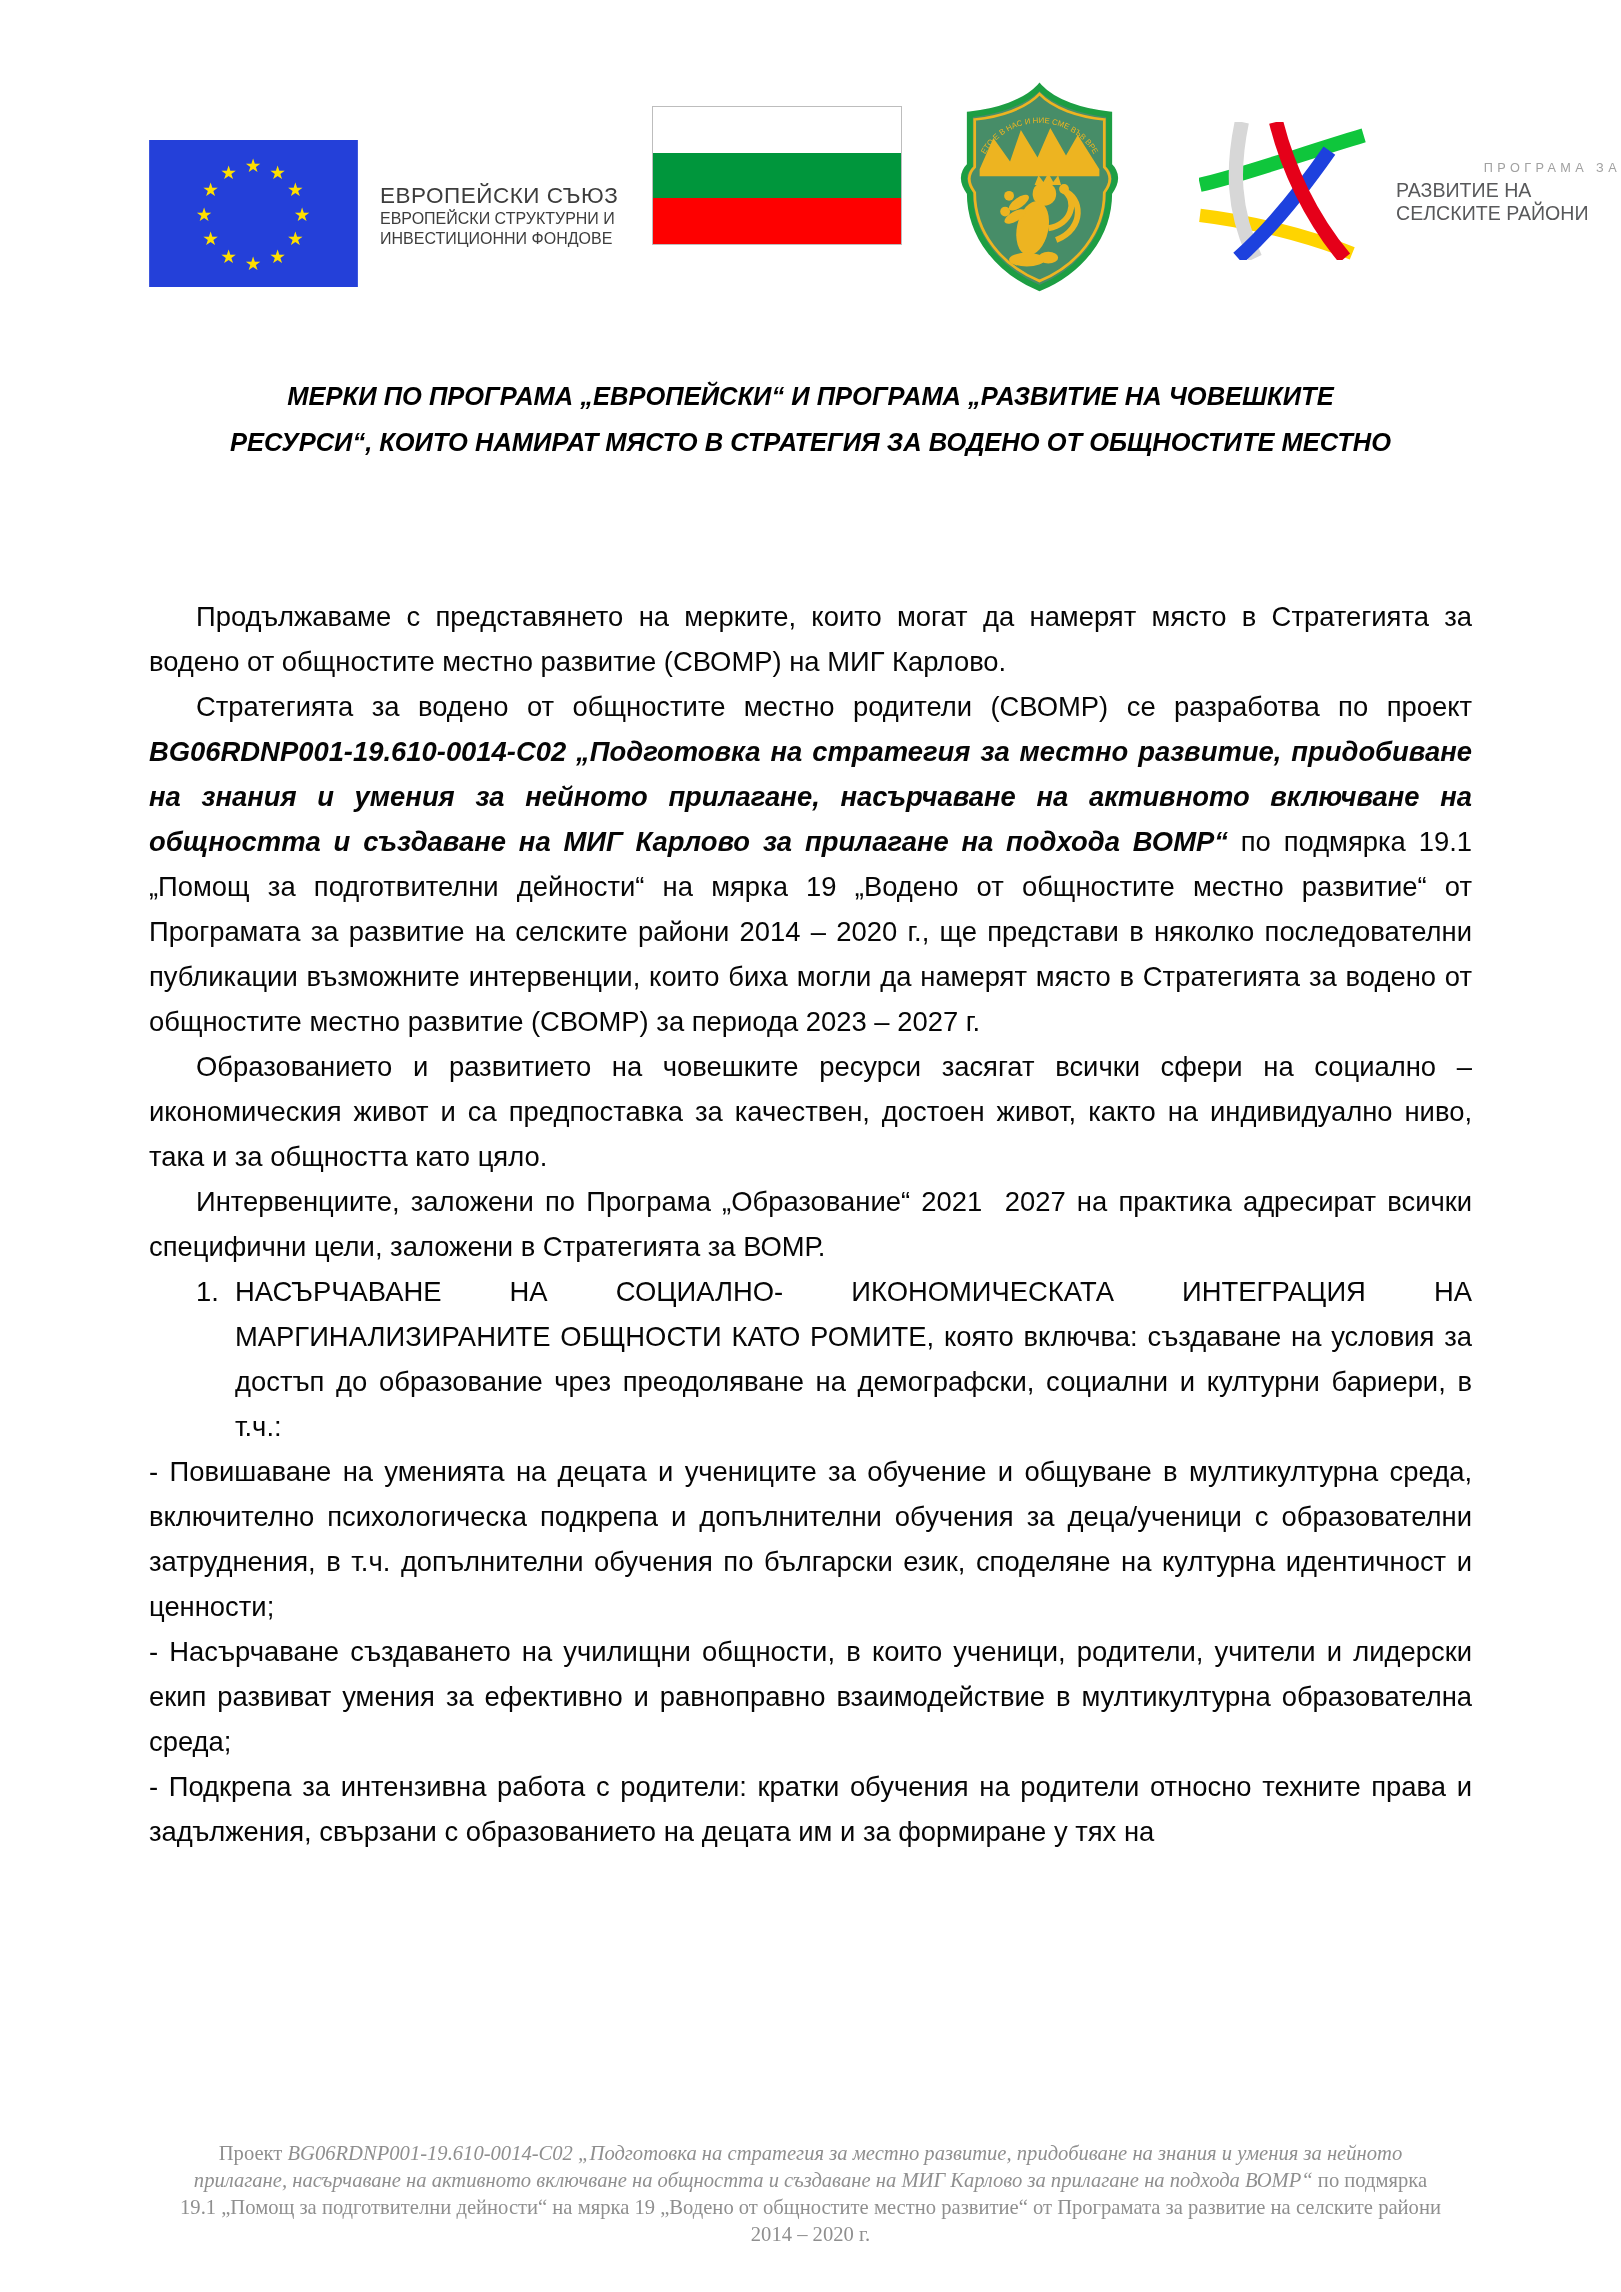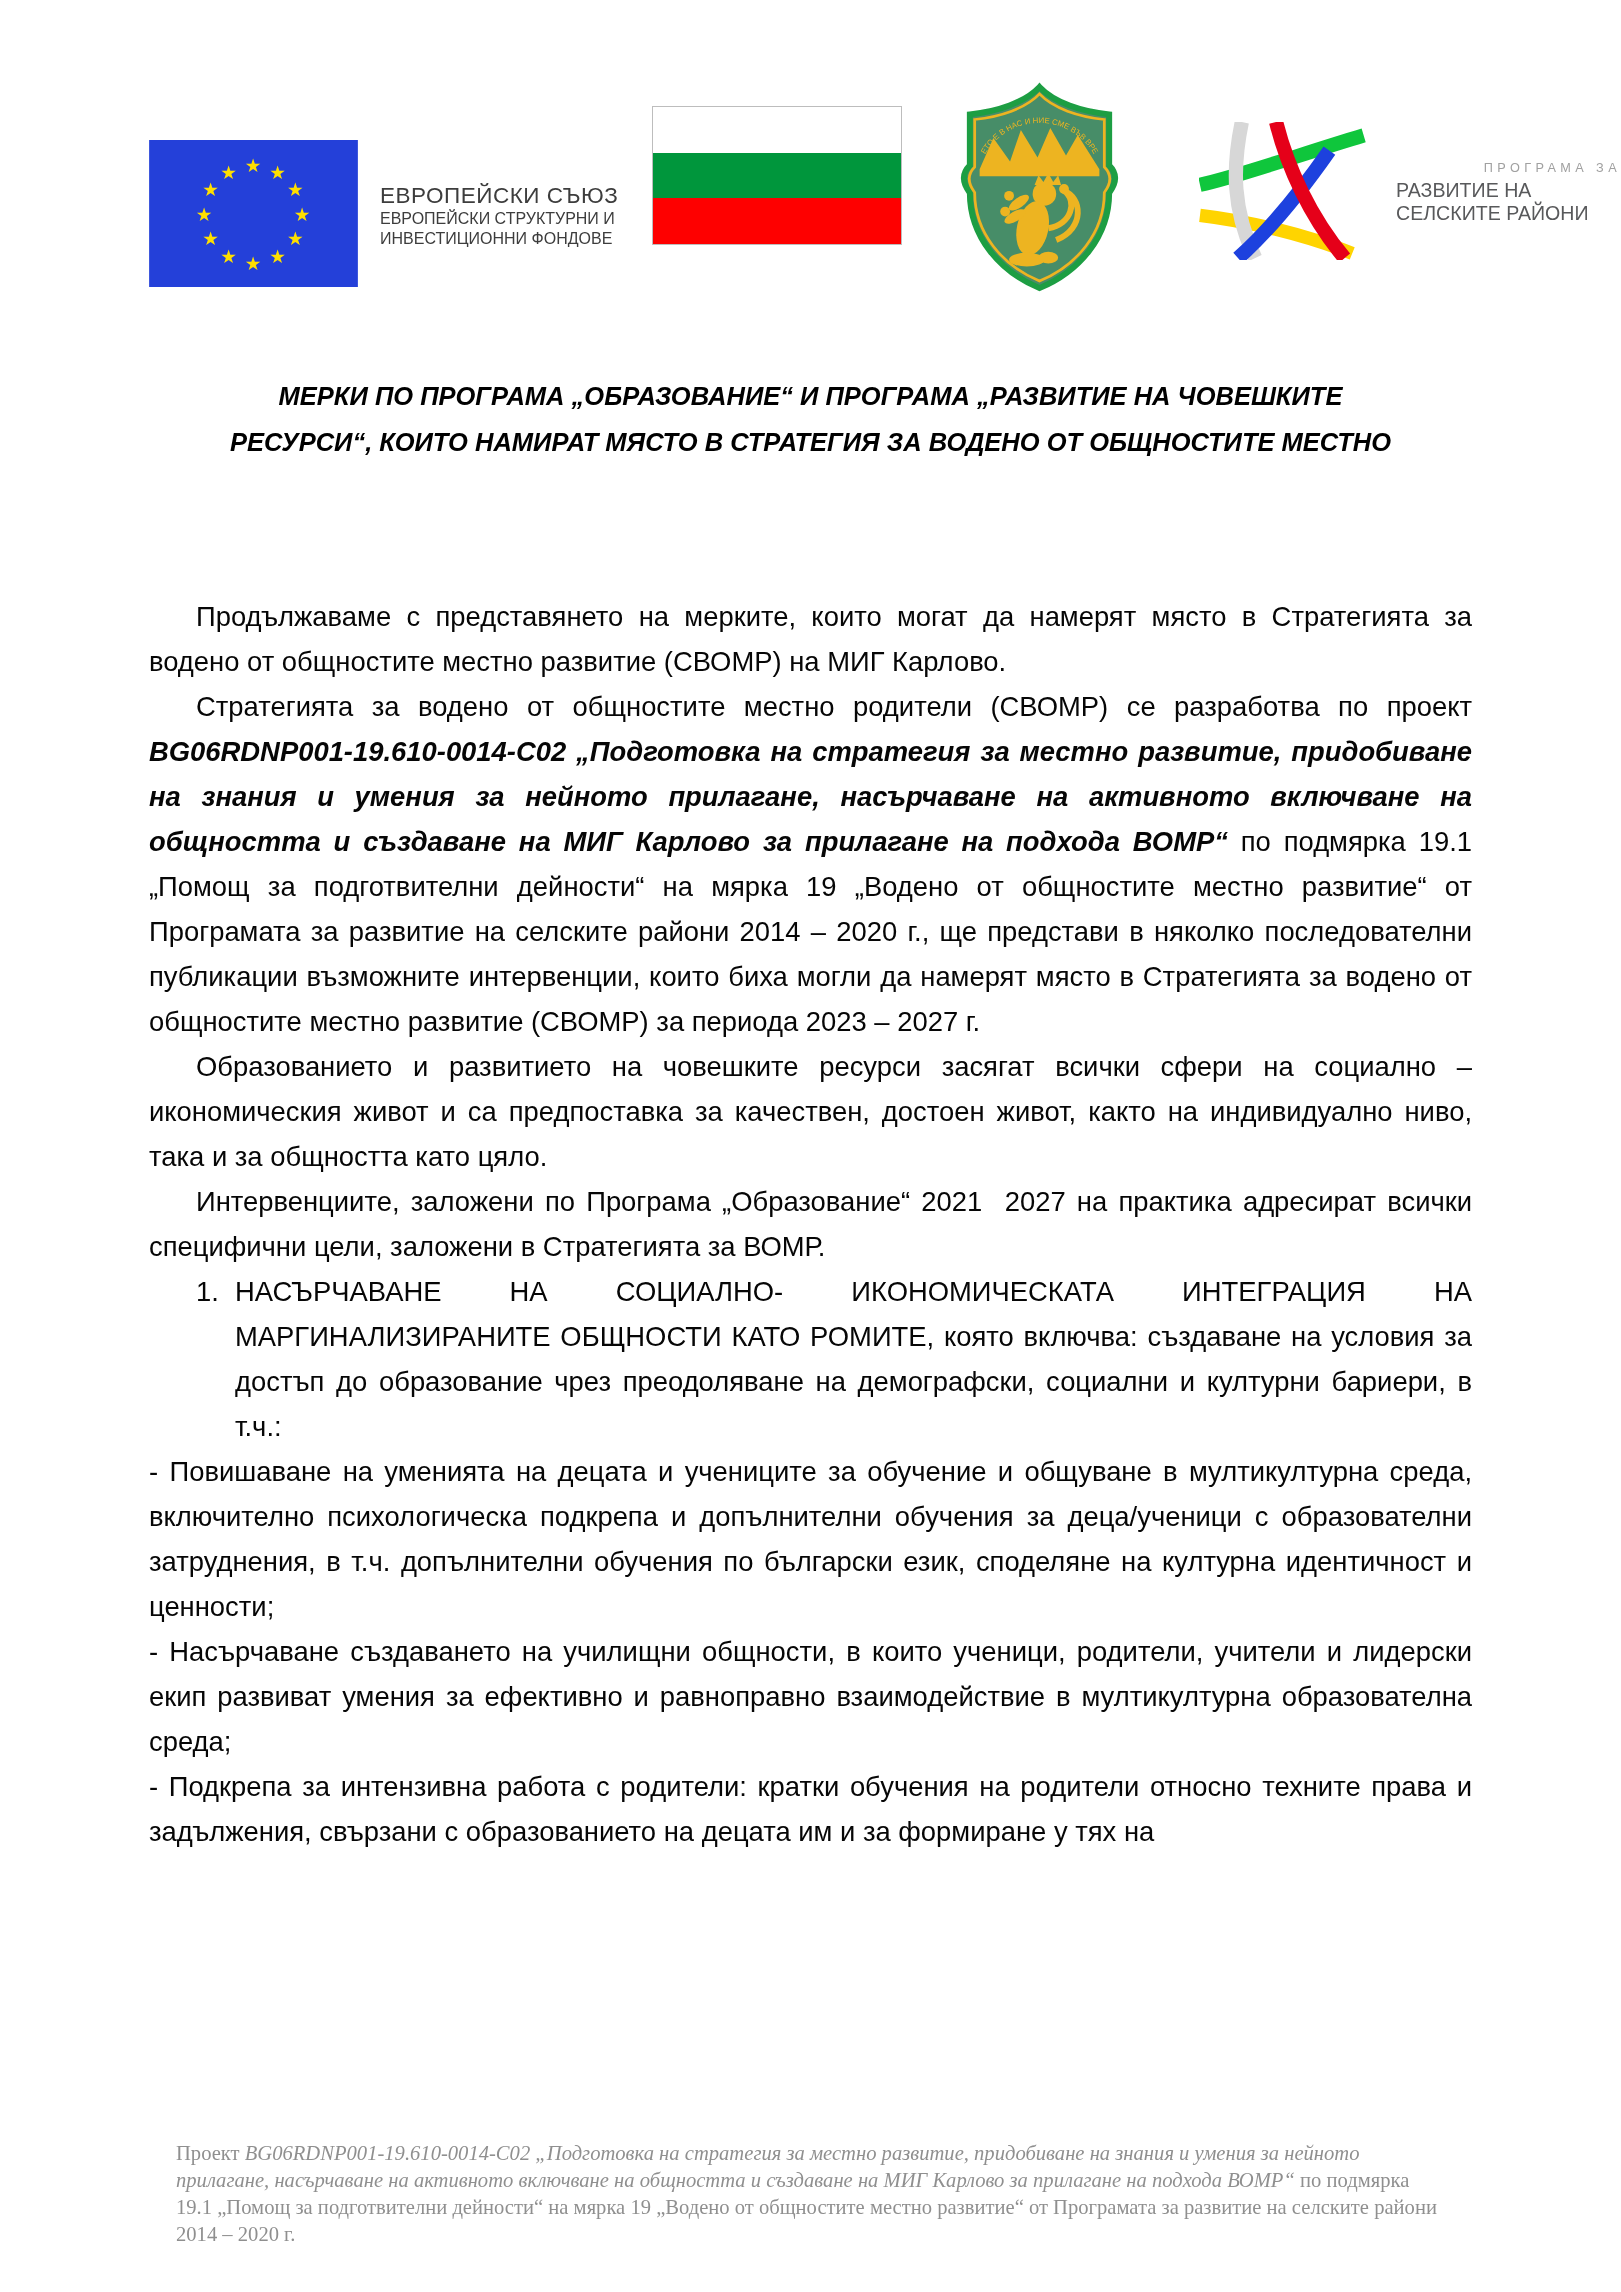--- a/index.html
+++ b/index.html
@@ -45,21 +45,21 @@
   .ind { text-indent:47px; }
   .emph { font-weight:bold; font-style:italic; }
   .li { display:flex; align-items:flex-start; }
   .li-num { flex:none; width:39px; margin-left:47px; }
   .li-text { flex:1; text-align:justify; }
 
   
   .foot {
     position:absolute; left:176px; right:176px; top:2140px;
     font-family:"Liberation Serif", serif; font-size:20.6px; line-height:27px;
-    text-align:left; color:#8f8f8f;
+    text-align:center; color:#8f8f8f;
   }
   .fi { font-style:italic; }
 </style>
 </head>
 <body>
 
 <div class="page">
 
   <svg class="eu-flag" viewBox="0 0 213 150" aria-hidden="true">
     <rect x="0" y="0" width="213" height="150" fill="#2440d9"></rect>
@@ -122,21 +122,21 @@
     <path d="M80,0 C92,48 116,100 152,143" stroke="#e50019" stroke-width="15" fill="none"></path>
   </svg>
 
   <div class="rdp-text">
     <div class="rdp-l1">ПРОГРАМА ЗА</div>
     <div class="rdp-l2">РАЗВИТИЕ НА</div>
     <div class="rdp-l3">СЕЛСКИТЕ РАЙОНИ</div>
   </div>
 
   <h1 class="doc-title">
-    <span class="tl">МЕРКИ ПО ПРОГРАМА „ОБРАЗОВАНИЕ“ И ПРОГРАМА „РАЗВИТИЕ НА ЧОВЕШКИТЕ</span>
+    <span class="tl">МЕРКИ ПО ПРОГРАМА „ЕВРОПЕЙСКИ“ И ПРОГРАМА „РАЗВИТИЕ НА ЧОВЕШКИТЕ</span>
     <span class="tl">РЕСУРСИ“, КОИТО НАМИРАТ МЯСТО В СТРАТЕГИЯ ЗА ВОДЕНО ОТ ОБЩНОСТИТЕ МЕСТНО</span>
   </h1>
 
   <main class="content">
     <p class="ind">Продължаваме с представянето на мерките, които могат да намерят място в Стратегията за водено от общностите местно развитие (СВОМР) на МИГ Карлово.</p>
 
     <p class="ind">
       <span>Стратегията за водено от общностите местно родители (СВОМР) се разработва по проект</span>
       <span class="emph">BG06RDNP001-19.610-0014-C02 „Подготовка на стратегия за местно развитие, придобиване на знания и умения за нейното прилагане, насърчаване на активното включване на общността и създаване на МИГ Карлово за прилагане на подхода ВОМР“</span>
       <span>по подмярка 19.1 „Помощ за подготвителни дейности“ на мярка 19 „Водено от общностите местно развитие“ от Програмата за развитие на селските райони 2014 – 2020 г., ще представи в няколко последователни публикации възможните интервенции, които биха могли да намерят място в Стратегията за водено от общностите местно развитие (СВОМР) за периода 2023 – 2027 г.</span>

